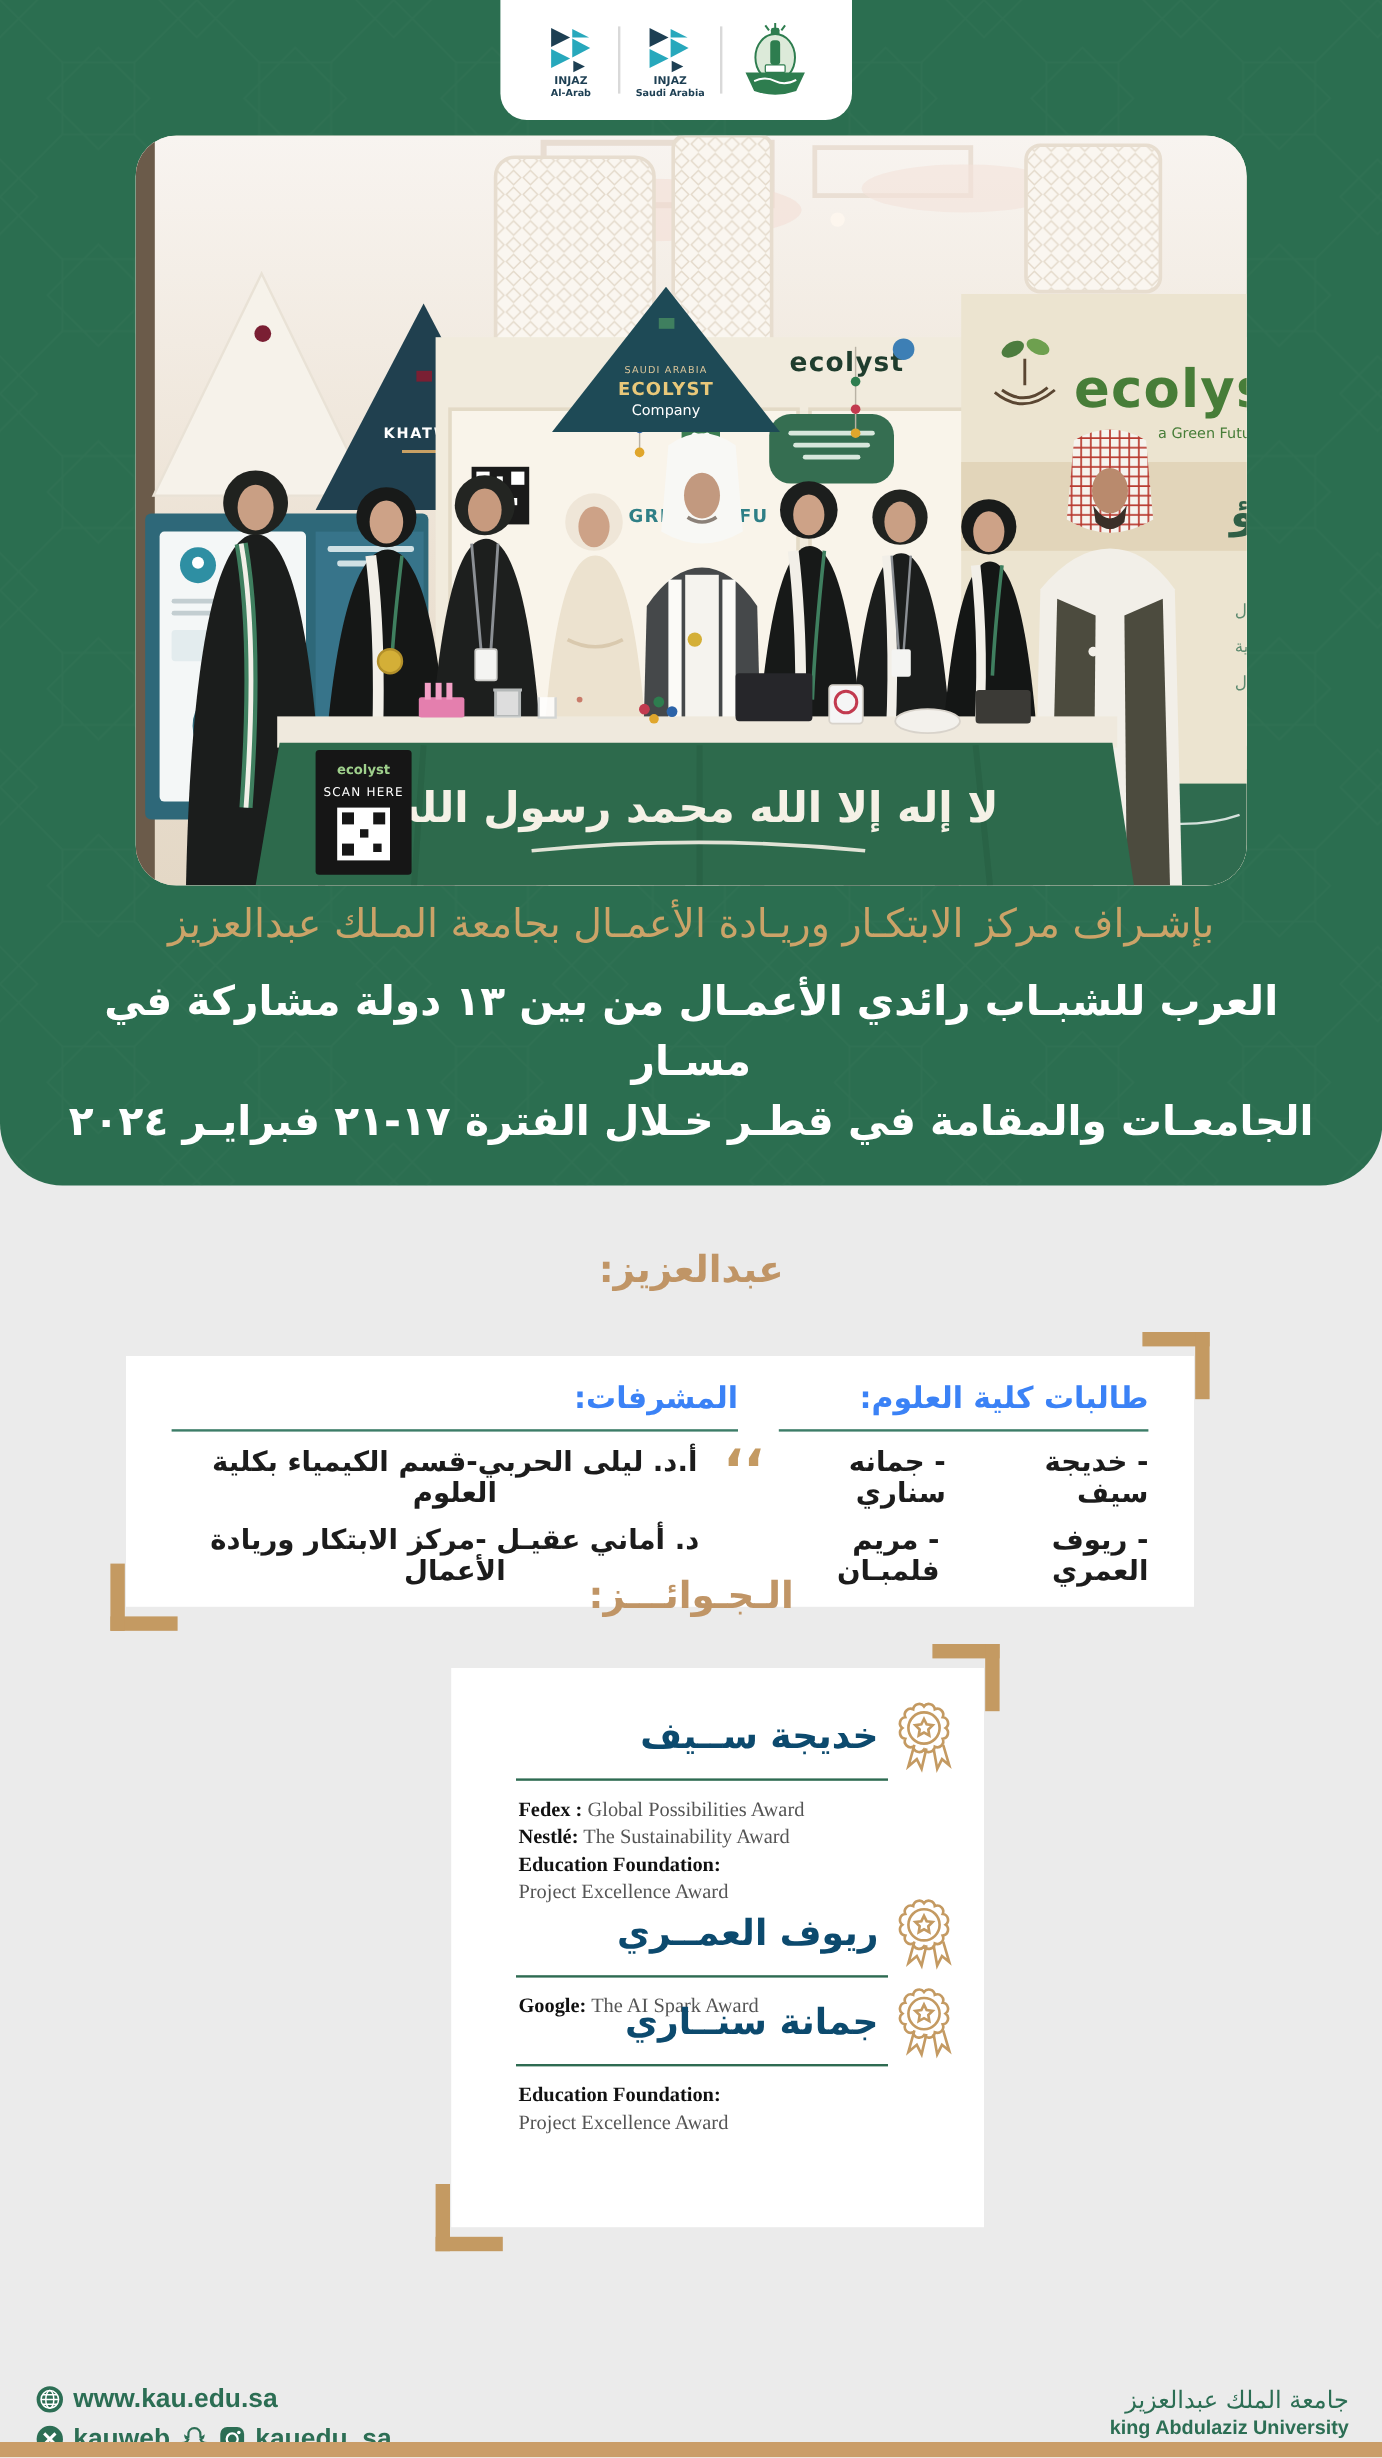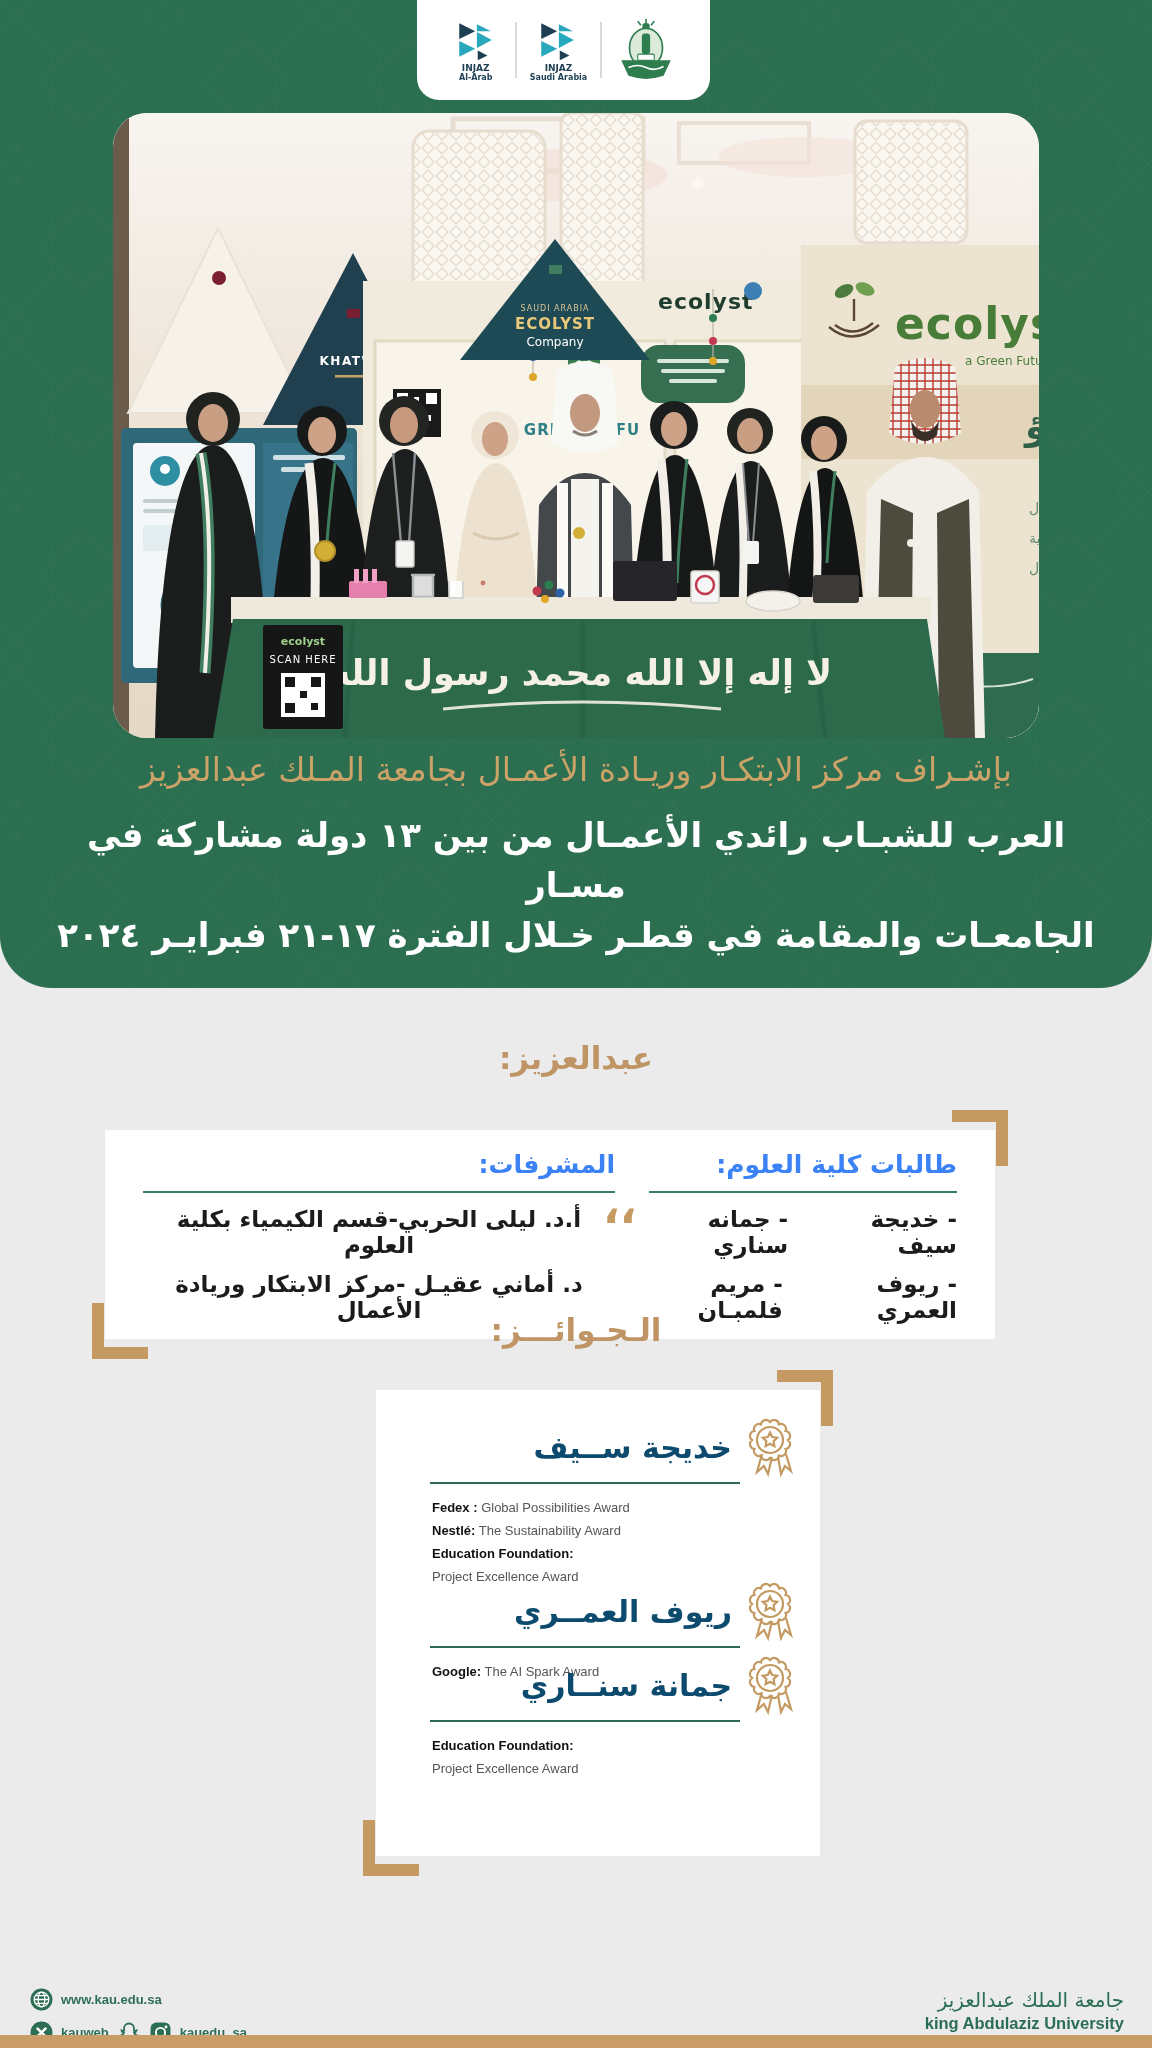--- a/index.html
+++ b/index.html
@@ -70,26 +70,26 @@
   .aentry-1{top:26px;}
   .aentry-2{top:190px;}
   .aentry-3{top:264px;}
   .aname-row{position:relative;height:64px;}
   .aname{
     position:absolute;right:88px;top:14px;color:#0c4a6e;font-size:30px;font-weight:bold;direction:rtl;
   }
   .rosette{position:absolute;right:24px;top:2px;}
   .arule{border-bottom:2px solid #2e6b52;margin:2px 80px 0 54px;}
   .alines{margin:12px 40px 0 56px;direction:ltr;text-align:left;}
-  .aline{font-size:13px;color:#555555;line-height:23px;font-family:Liberation Sans, sans-serif;}
+  .aline{font-size:17px;color:#555555;line-height:23px;font-family:Liberation Serif, serif;}
   .aline b{color:#111111;}
   
   .footer-left{position:absolute;left:30px;top:1986px;}
   .f-row{display:flex;align-items:center;gap:8px;height:26px;margin-bottom:7px;}
-  .f-text{color:#2c6e54;font-size:13px;font-weight:bold;font-family:"Liberation Sans",sans-serif;}
+  .f-text{color:#2c6e54;font-size:22px;font-weight:bold;font-family:"Liberation Sans",sans-serif;}
   .footer-right{position:absolute;right:28px;top:1988px;text-align:right;}
   .org-ar{color:#2c6e54;font-size:20px;direction:rtl;font-weight:normal;}
   .org-en{color:#2c6e54;font-size:16.5px;font-weight:bold;font-family:"Liberation Sans",sans-serif;margin-top:2px;}
   .gold-bar{position:absolute;left:0;bottom:0;width:1152px;height:13px;background:#ca9d68;}
 </style>
 </head>
 <body>
 
 <div class="poster">
 

